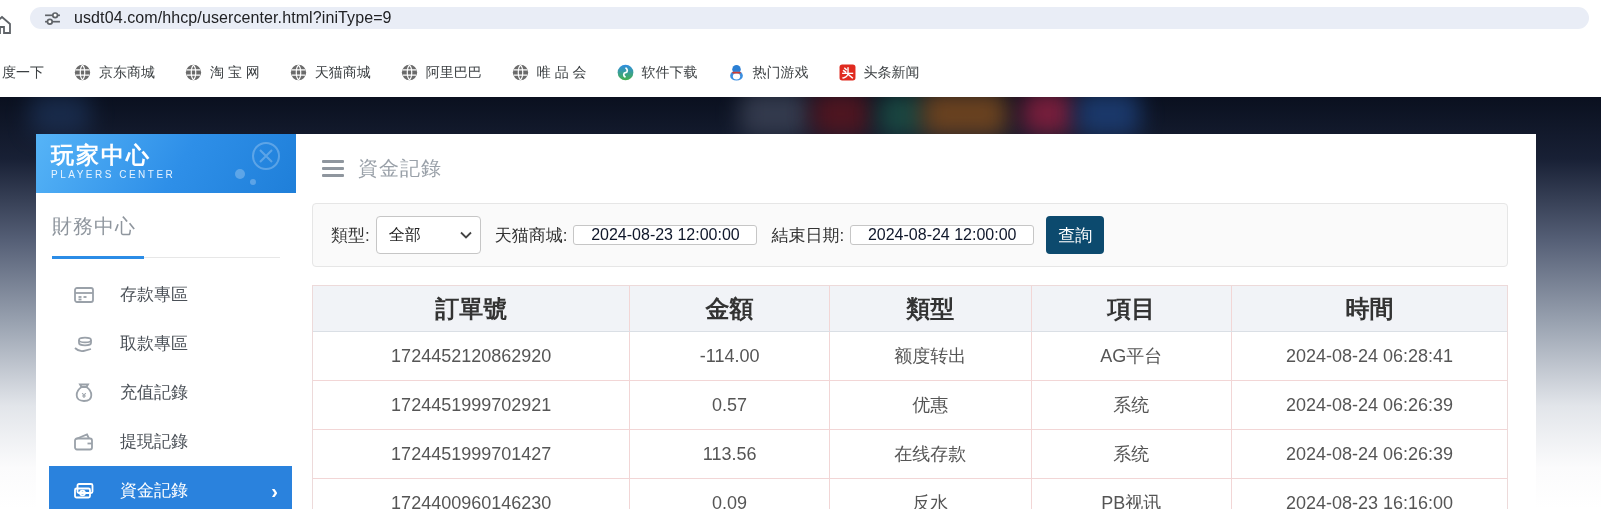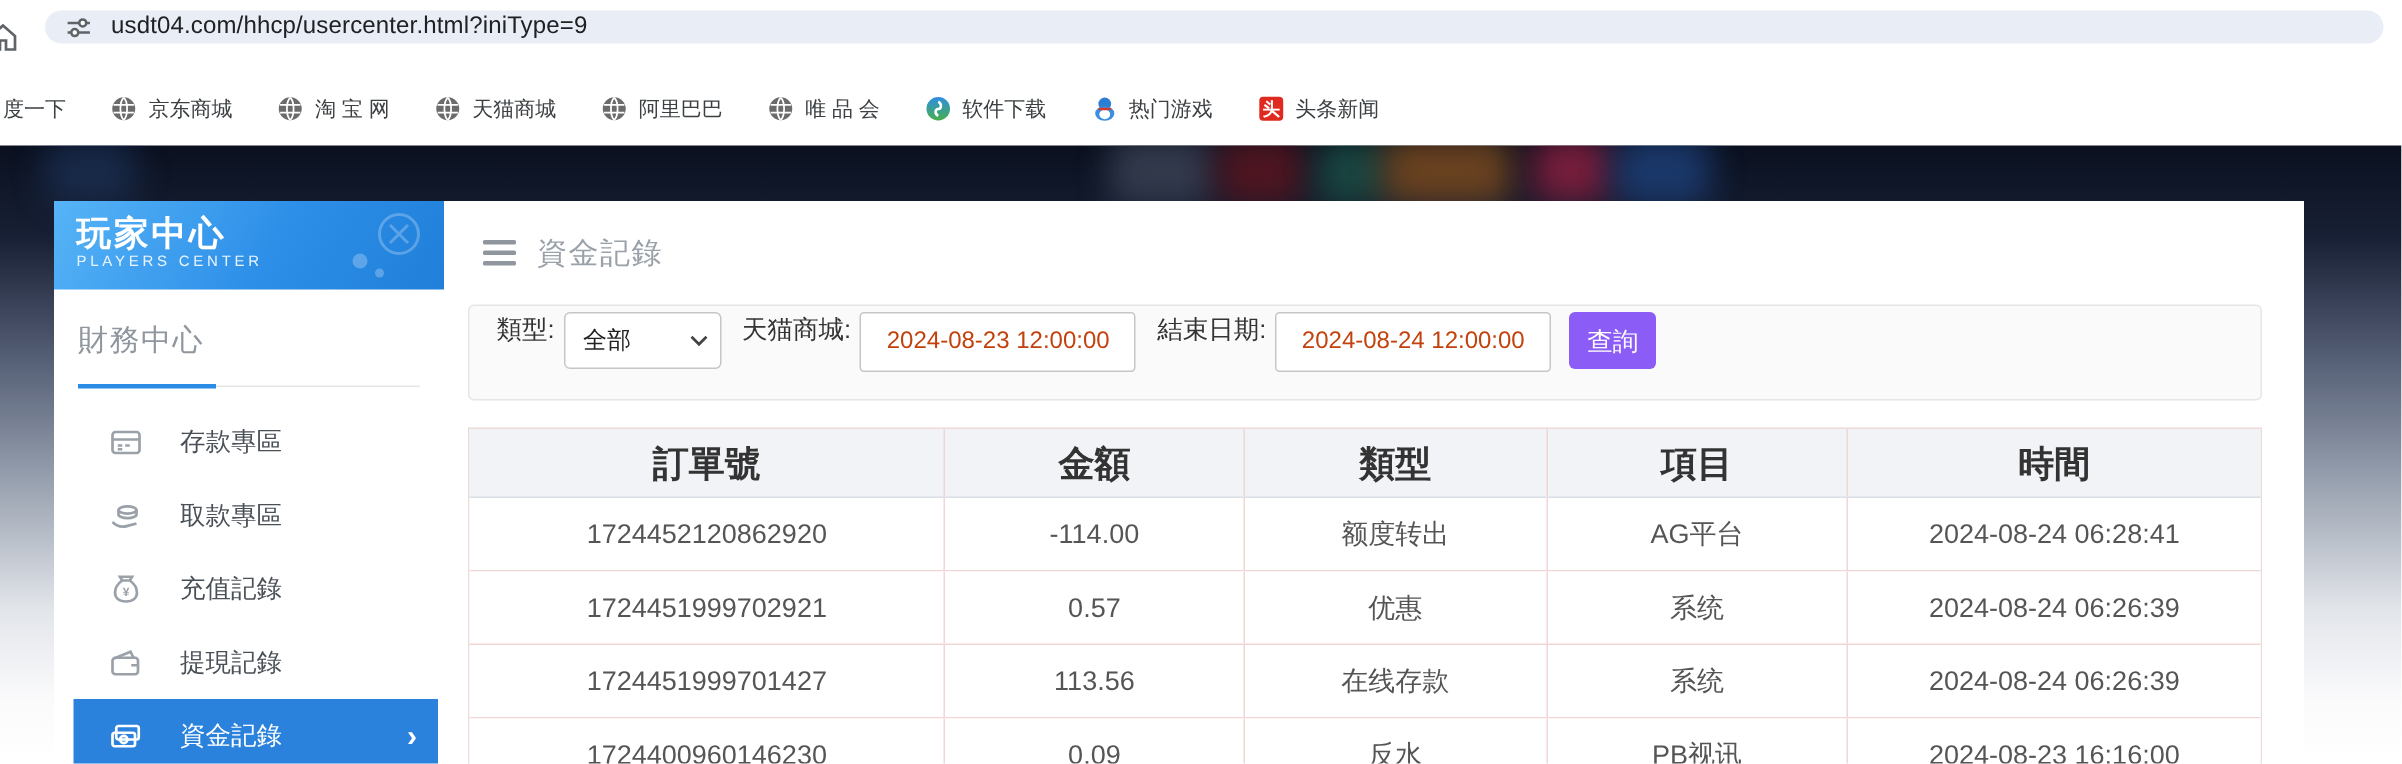--- a/index.html
+++ b/index.html
@@ -49,28 +49,28 @@
   .mi-chevron { margin-left:auto; margin-right:14px; font-size:20px; font-weight:bold; line-height:1; }
 
   
   .main { flex:1; padding:0 28px 0 16px; min-width:0; }
   .main-head { height:69px; display:flex; align-items:center; gap:14px; padding-left:10px; }
   .burger { width:22px; display:flex; flex-direction:column; gap:4px; }
   .burger i { display:block; height:3px; background:#8f969e; border-radius:1px; }
   .page-title { font-size:20px; color:#9aa1a9; letter-spacing:1px; }
 
   .filter-bar { height:64px; background:#fafafa; border:1px solid #e6e6e6; border-radius:4px;
-                display:flex; padding:4px 12px; }
+                display:flex; align-items:center; padding:4px 12px; }
   .f-label { font-size:17px; color:#333; margin:0 6px 0 6px; white-space:nowrap; }
   .f-select { width:105px; height:38px; background:#fff; border:1px solid #c6c6c6; border-radius:4px;
               display:flex; align-items:center; justify-content:space-between; padding:0 8px 0 12px;
               font-size:16px; color:#222; cursor:pointer; }
-  .f-input { width:184px; height:40px; background:#fff; border:1px solid #c6c6c6; border-radius:3px;
-             text-align:center; font-size:16px; color:#c2410c; font-family:"Liberation Sans",sans-serif; }
-  .f-btn { width:58px; height:38px; margin-left:12px; background:#8b5cf6; color:#fff; border:none;
+  .f-input { width:184px; height:20px; background:#fff; border:1px solid #c6c6c6; border-radius:3px;
+             text-align:center; font-size:16px; color:#0f172a; font-family:"Liberation Sans",sans-serif; }
+  .f-btn { width:58px; height:38px; margin-left:12px; background:#0c4a6e; color:#fff; border:none;
            border-radius:4px; font-size:17px; cursor:pointer; font-family:"Liberation Sans",sans-serif; }
 
   .table { margin-top:18px; border:1px solid #eddada; border-bottom:none; }
   .trow { display:grid; grid-template-columns:26.5% 16.7% 16.9% 16.8% 23.1%; }
   .trow > div { display:flex; align-items:center; justify-content:center; border-left:1px solid #f2d6d6; }
   .trow > div:first-child { border-left:none; }
   .thead { height:46px; background:#f1f3f7; border-bottom:1px solid #dadfe5; }
   .thead > div { font-size:24px; font-weight:bold; color:#333; }
   .tbody-row { height:49px; background:#fff; border-bottom:1px solid #f2d6d6; }
   .tbody-row > div { font-size:18px; color:#555; }

